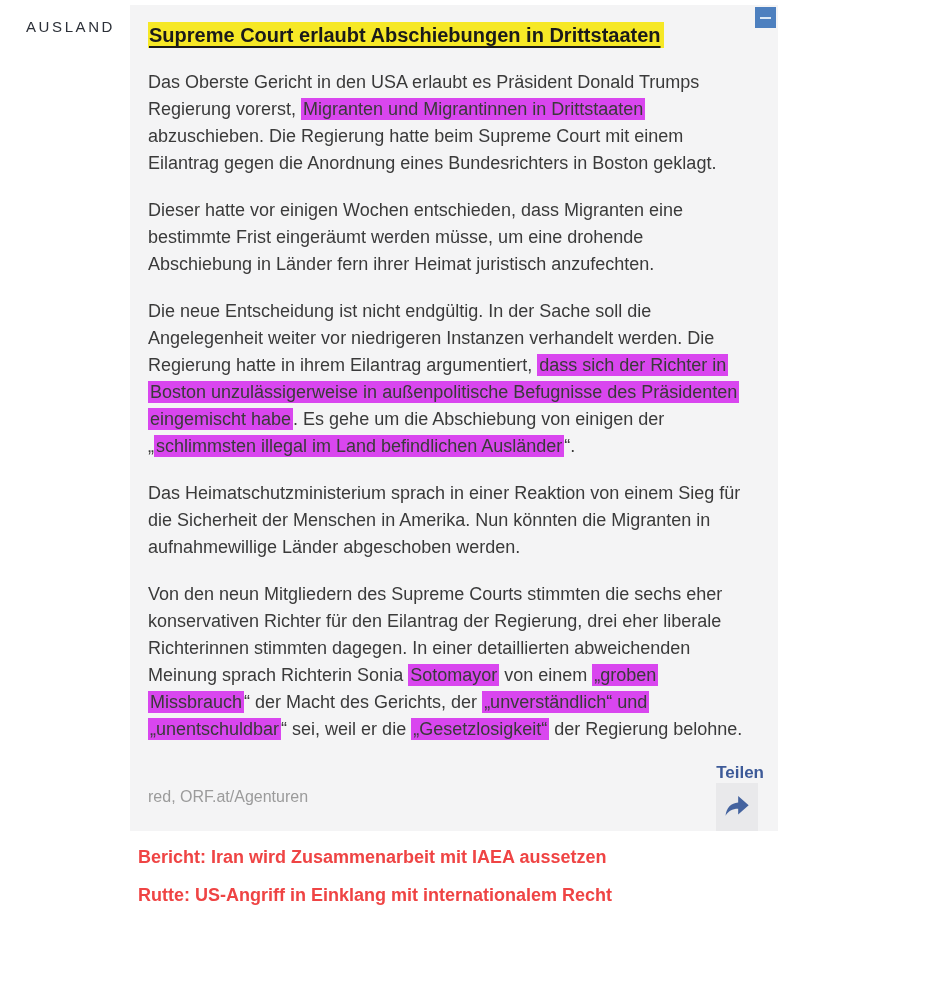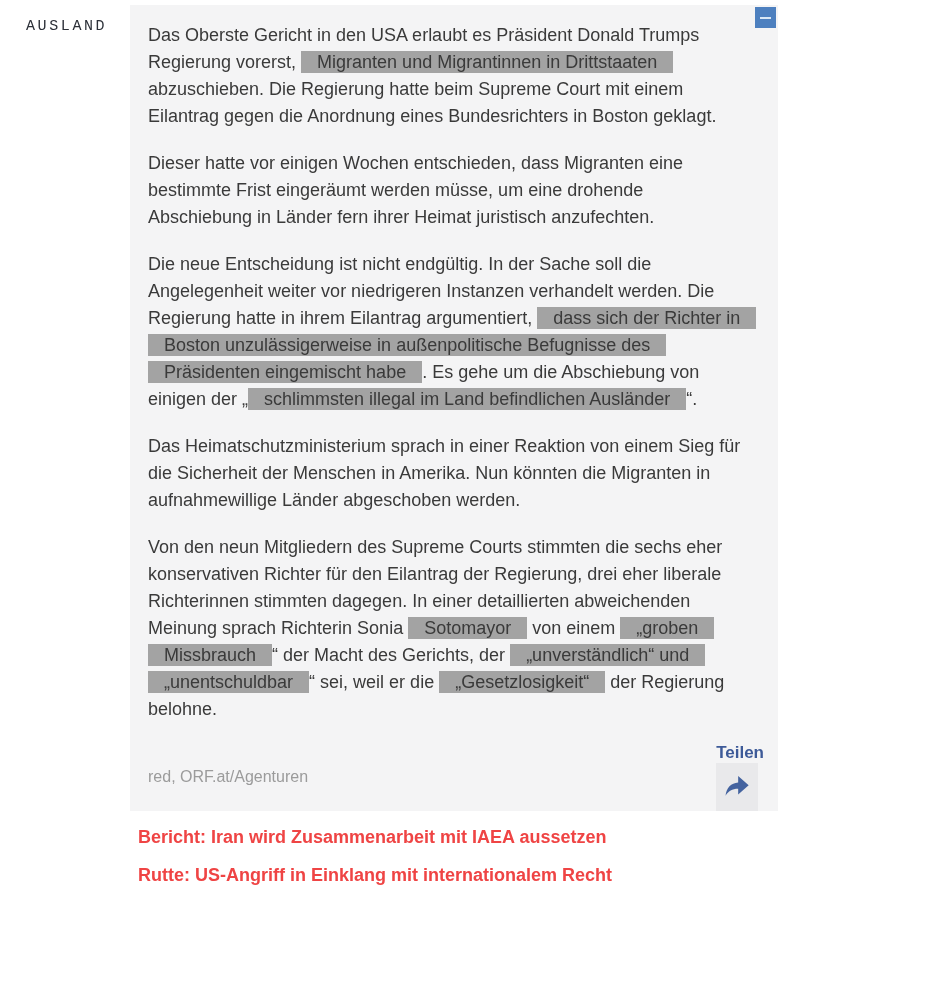--- a/index.html
+++ b/index.html
@@ -14,21 +14,20 @@
   .stage { position: relative; width: 944px; height: 982px; }
 
   .category-label {
     position: absolute;
     left: 26px;
     top: 13px;
     font-size: 15px;
     letter-spacing: 2.6px;
     color: #2c3038;
     font-weight: 500;
-    font-family: Liberation Mono, monospace;
   }
 
   .panel {
     position: relative;
     margin-left: 130px;
     margin-top: 5px;
     width: 648px;
     background: #f4f4f5;
     box-sizing: border-box;
   }
@@ -76,22 +75,22 @@
     -webkit-box-decoration-break: clone;
   }
 
   .para {
     margin: 0 0 20px 0;
     font-size: 18px;
     line-height: 27px;
     color: #3a3a3a;
   }
   .hl {
-    background: #a3a3a3;
-    padding: 1px 16px;
+    background: #d946ef;
+    padding: 1px 2px;
     box-decoration-break: clone;
     -webkit-box-decoration-break: clone;
   }
 
   .subhead {
     margin: 30px 0 20px 0;
     font-size: 19px;
     line-height: 24px;
     font-weight: bold;
     color: #222222;
@@ -152,20 +151,23 @@
 
   <div class="category-label">AUSLAND</div>
 
   <div class="panel">
 
     <button class="minimize-btn">
       <span class="minus-bar"></span>
     </button>
 
     <div class="content">
+      <h1 class="headline">
+        <span class="hl-head">Supreme Court erlaubt Abschiebungen in Drittstaaten</span>
+      </h1>
 
       <div>
           <p class="para"><span class="seg">Das Oberste Gericht in den USA erlaubt es Präsident Donald Trumps Regierung vorerst, </span><span class="hl">Migranten und Migrantinnen in Drittstaaten</span><span class="seg"> abzuschieben. Die Regierung hatte beim Supreme Court mit einem Eilantrag gegen die Anordnung eines Bundesrichters in Boston geklagt.</span></p>
           <p class="para"><span class="seg">Dieser hatte vor einigen Wochen entschieden, dass Migranten eine bestimmte Frist eingeräumt werden müsse, um eine drohende Abschiebung in Länder fern ihrer Heimat juristisch anzufechten.</span></p>
           <p class="para"><span class="seg">Die neue Entscheidung ist nicht endgültig. In der Sache soll die Angelegenheit weiter vor niedrigeren Instanzen verhandelt werden. Die Regierung hatte in ihrem Eilantrag argumentiert, </span><span class="hl">dass sich der Richter in Boston unzulässigerweise in außenpolitische Befugnisse des Präsidenten eingemischt habe</span><span class="seg">. Es gehe um die Abschiebung von einigen der „</span><span class="hl">schlimmsten illegal im Land befindlichen Ausländer</span><span class="seg">“.</span></p>
           <p class="para"><span class="seg">Das Heimatschutzministerium sprach in einer Reaktion von einem Sieg für die Sicherheit der Menschen in Amerika. Nun könnten die Migranten in aufnahmewillige Länder abgeschoben werden.</span></p>
           <p class="para"><span class="seg">Von den neun Mitgliedern des Supreme Courts stimmten die sechs eher konservativen Richter für den Eilantrag der Regierung, drei eher liberale Richterinnen stimmten dagegen. In einer detaillierten abweichenden Meinung sprach Richterin Sonia </span><span class="hl">Sotomayor</span><span class="seg"> von einem </span><span class="hl">„groben Missbrauch</span><span class="seg">“ der Macht des Gerichts, der </span><span class="hl">„unverständlich“ und „unentschuldbar</span><span class="seg">“ sei, weil er die </span><span class="hl">„Gesetzlosigkeit“</span><span class="seg"> der Regierung belohne.</span></p>
         </div>
     </div>
 

